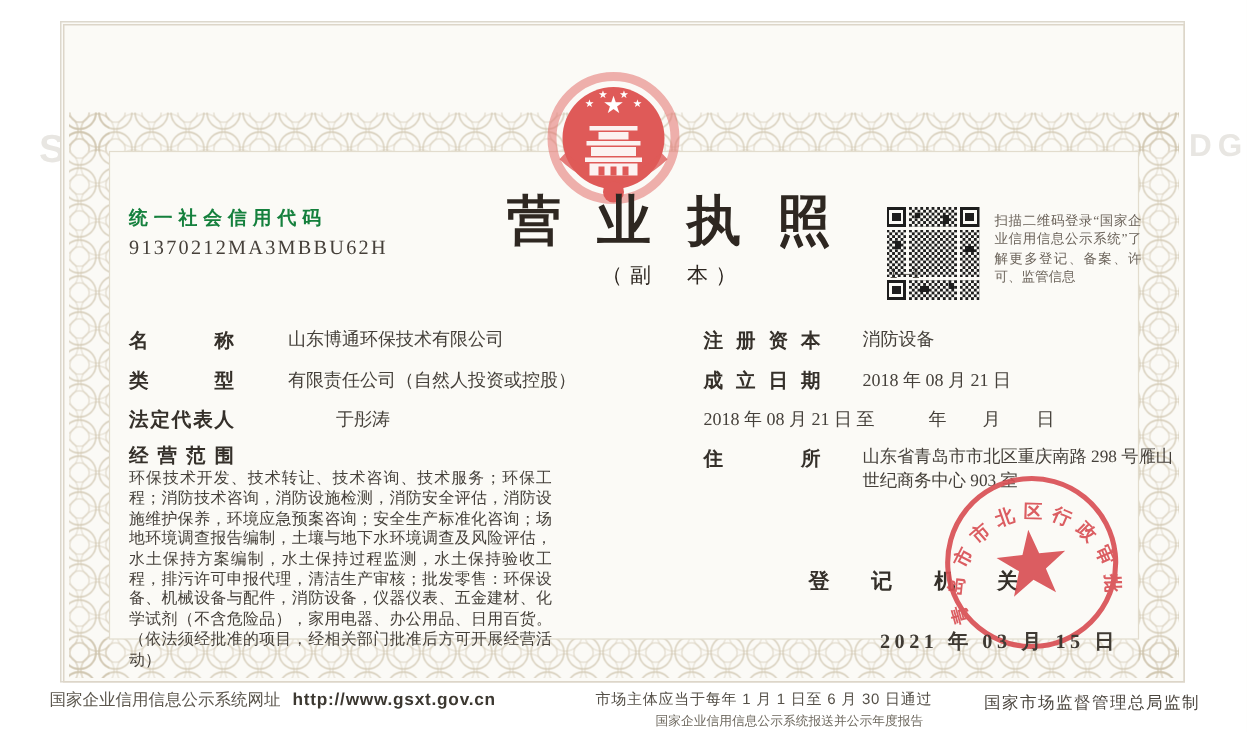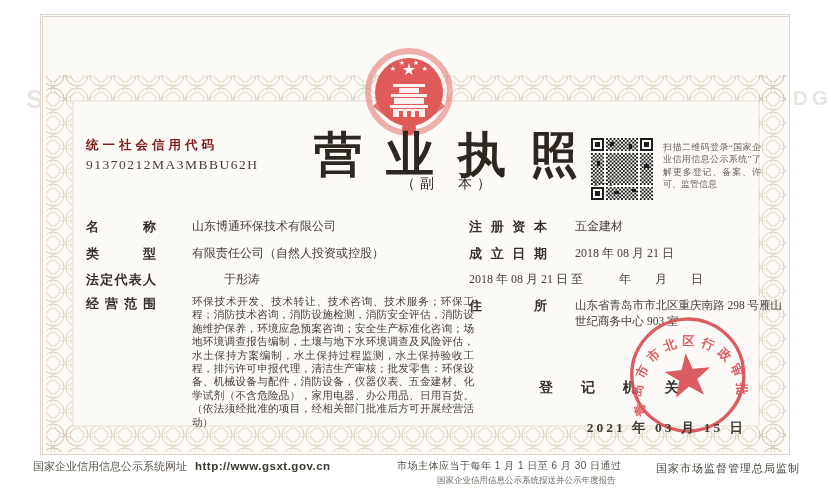--- a/index.html
+++ b/index.html
@@ -9,25 +9,25 @@
          background:#fbfaf6;border:1px solid #ddd8cd;box-sizing:border-box;}
   .frame-svg{position:absolute;left:0;top:0;}
   
   .wm{position:absolute;color:rgba(148,139,124,.22);font-weight:bold;
       letter-spacing:4px;pointer-events:none;white-space:nowrap;}
   .wm-cjk{position:absolute;color:rgba(150,140,124,.15);font-weight:bold;
       font-size:46px;letter-spacing:26px;pointer-events:none;white-space:nowrap;
       font-family:"Liberation Sans","DejaVu Sans",sans-serif;}
   
   .credit-label{position:absolute;left:45px;top:122px;font-size:12.5px;font-weight:bold;
-      letter-spacing:4px;color:#7f1d1d;}
+      letter-spacing:4px;color:#15803d;}
   .credit-value{position:absolute;left:45px;top:142px;font-size:13.5px;letter-spacing:1.5px;
       color:#46403a;font-family:"Liberation Serif","DejaVu Serif",serif;}
   .title-main{position:absolute;left:215px;top:108px;width:380px;text-align:center;
-      font-size:48px;font-weight:bold;letter-spacing:24px;text-indent:24px;color:#2e2721;}
+      font-size:36px;font-weight:bold;letter-spacing:24px;text-indent:24px;color:#2e2721;}
   .title-sub{position:absolute;left:215px;top:160px;width:380px;text-align:center;
       font-size:14px;letter-spacing:5px;text-indent:5px;color:#2e2721;
       font-family:"Liberation Serif","DejaVu Serif",serif;}
   .page-no{position:absolute;left:552px;top:162px;font-size:9.5px;color:#5a554d;}
   .qr{position:absolute;left:550px;top:123px;width:62px;height:62px;}
   .qr-caption{position:absolute;left:622px;top:126px;width:98px;font-size:9px;
       line-height:12.4px;color:#6b635a;text-align:justify;
       font-family:"Liberation Serif","DejaVu Serif",serif;}
   
   .row{position:absolute;display:flex;}
@@ -164,28 +164,28 @@
       <span class="val">有限责任公司（自然人投资或控股）</span>
     </div>
     <div class="row" style="left:45px;top:203px;">
       <span class="lbl lbl-l">名称</span>
       <span class="val">山东博通环保技术有限公司</span>
     </div>
     <div class="row" style="left:45px;top:256px;gap:32px;">
       <span class="lbl lbl-l">法定代表人</span>
       <span class="val">于彤涛</span>
     </div>
-    <div class="row" style="left:45px;top:280px;">
+    <div class="row" style="left:45px;top:280px;flex-direction:column;">
       <span class="lbl lbl-l">经营范围</span>
       <span class="val scope">环保技术开发、技术转让、技术咨询、技术服务；环保工程；消防技术咨询，消防设施检测，消防安全评估，消防设施维护保养，环境应急预案咨询；安全生产标准化咨询；场地环境调查报告编制，土壤与地下水环境调查及风险评估，水土保持方案编制，水土保持过程监测，水土保持验收工程，排污许可申报代理，清洁生产审核；批发零售：环保设备、机械设备与配件，消防设备，仪器仪表、五金建材、化学试剂（不含危险品），家用电器、办公用品、日用百货。（依法须经批准的项目，经相关部门批准后方可开展经营活动）</span>
     </div>
 
     <div class="row" style="left:428px;top:203px;">
       <span class="lbl lbl-r">注册资本</span>
-      <span class="val">五金建材</span>
+      <span class="val">消防设备</span>
     </div>
     <div class="row" style="left:428px;top:230px;">
       <span class="lbl lbl-r">成立日期</span>
       <span class="val">2018 年 08 月 21 日</span>
     </div>
     <div class="row" style="left:428px;top:256px;">
       <span class="val">2018 年 08 月 21 日 至　　　年　　月　　日</span>
     </div>
     <div class="row" style="left:428px;top:282px;">
       <span class="lbl lbl-r">住所</span>

